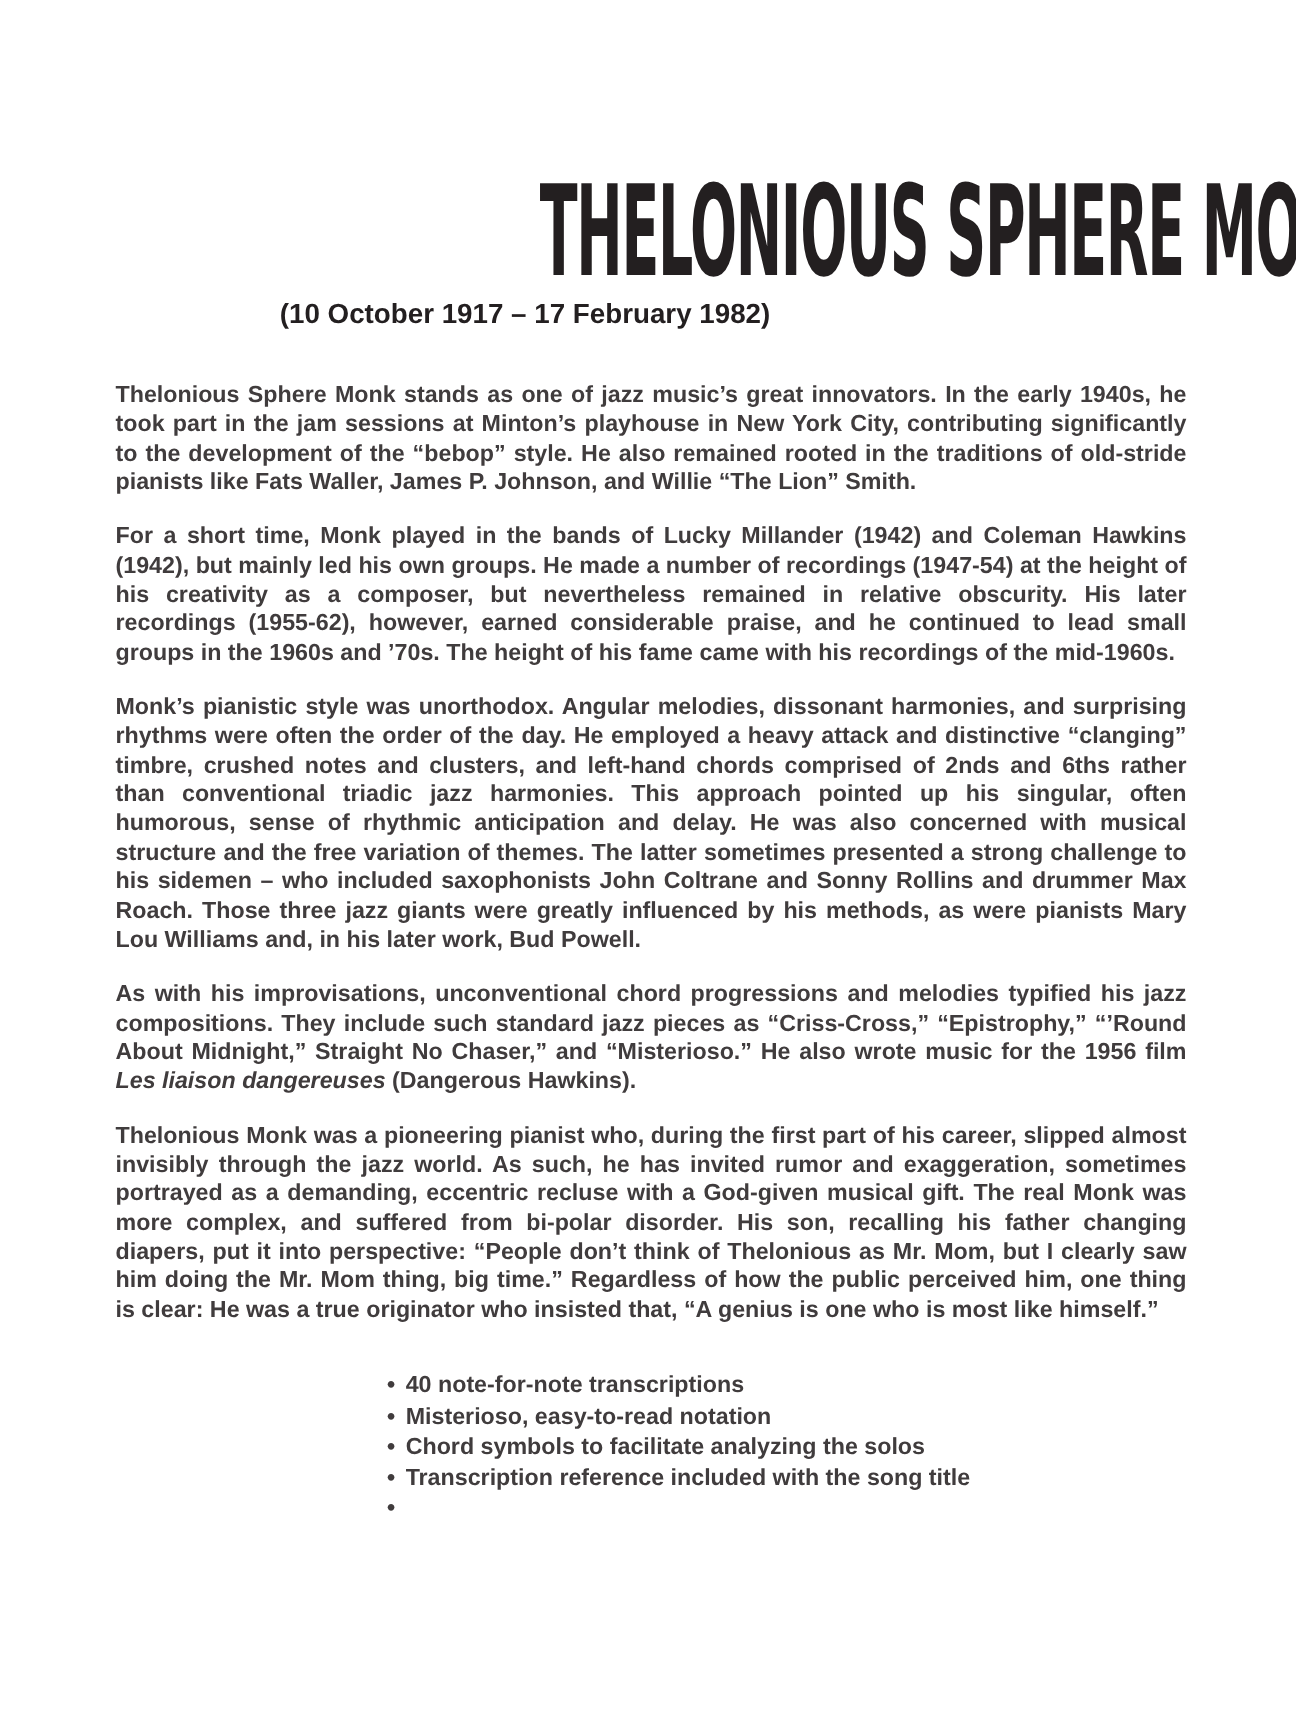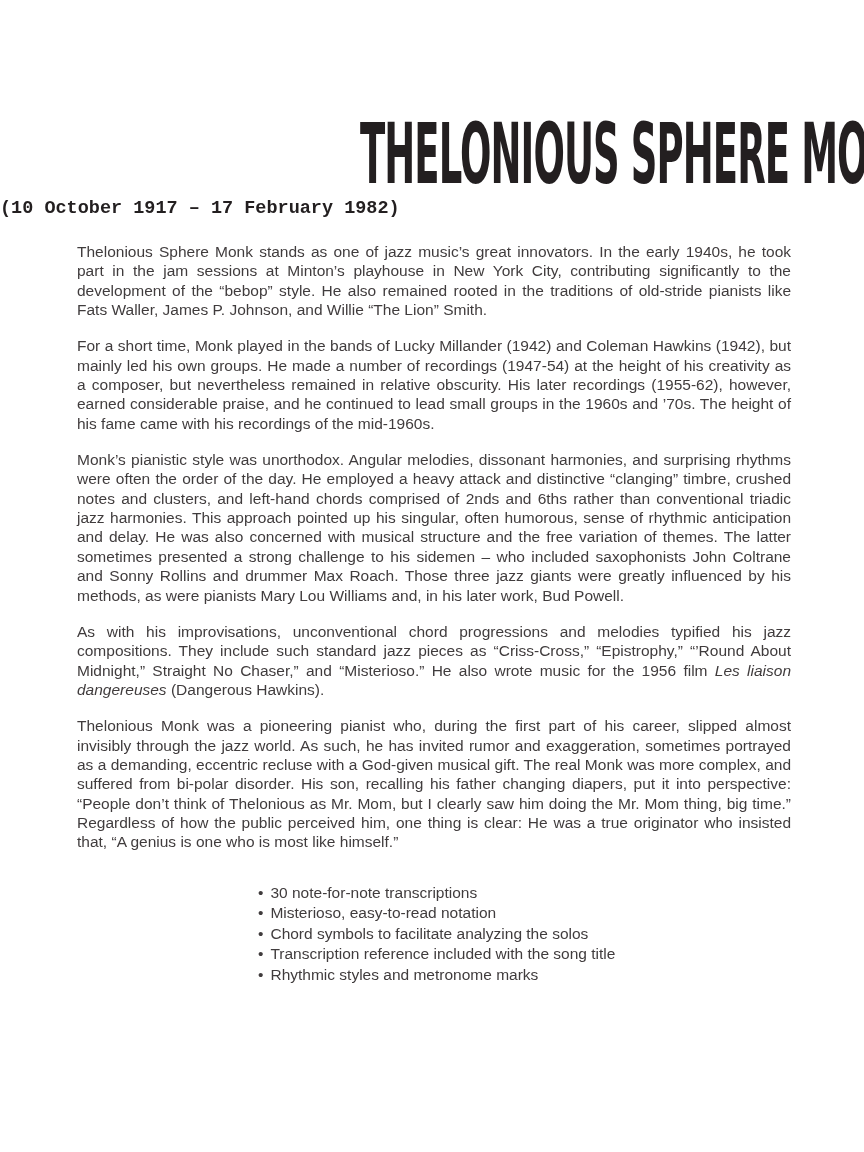--- a/index.html
+++ b/index.html
@@ -33,33 +33,33 @@
     font-size: 84px;
     line-height: 1;
     letter-spacing: -2px;
     color: #231f20;
     transform: scaleX(0.44);
     transform-origin: 50% 50%;
     white-space: nowrap;
   }
   .subtitle {
     width: 700px;
-    text-align: left;
+    text-align: center;
     font-weight: bold;
     font-size: 18.5px;
     line-height: 22px;
     margin-top: 2px;
     color: #231f20;
-    font-family: Liberation Mono, monospace;
   }
   .content {
     position: absolute;
     left: 77px;
-    top: 242px;
+    top: 254px;
     width: 714px;
+    font-weight: bold;
   }
   .content p {
     margin: 0 0 17px 0;
     font-size: 15.5px;
     line-height: 19.35px;
     text-align: justify;
     color: #403c3d;
   }
   .content p em {
     font-style: italic;
@@ -107,35 +107,34 @@
     <p><span>Monk’s pianistic style was unorthodox. Angular melodies, dissonant harmonies, and surprising rhythms were often the order of the day. He employed a heavy attack and distinctive “clanging” timbre, crushed notes and clusters, and left-hand chords comprised of 2nds and 6ths rather than conventional triadic jazz harmonies. This approach pointed up his singular, often humorous, sense of rhythmic anticipation and delay. He was also concerned with musical structure and the free variation of themes. The latter sometimes presented a strong challenge to his sidemen – who included saxophonists John Coltrane and Sonny Rollins and drummer Max Roach. Those three jazz giants were greatly influenced by his methods, as were pianists Mary Lou Williams and, in his later work, Bud Powell.</span></p>
 
     <p><span>As with his improvisations, unconventional chord progressions and melodies typified his jazz compositions. They include such standard jazz pieces as “Criss-Cross,” “Epistrophy,” “’Round About Midnight,” Straight No Chaser,” and “Misterioso.” He also wrote music for the 1956 film </span><em>Les liaison dangereuses</em><span> (Dangerous Hawkins).</span></p>
 
     <p><span>Thelonious Monk was a pioneering pianist who, during the first part of his career, slipped almost invisibly through the jazz world. As such, he has invited rumor and exaggeration, sometimes portrayed as a demanding, eccentric recluse with a God-given musical gift. The real Monk was more complex, and suffered from bi-polar disorder. His son, recalling his father changing diapers, put it into perspective: “People don’t think of Thelonious as Mr. Mom, but I clearly saw him doing the Mr. Mom thing, big time.” Regardless of how the public perceived him, one thing is clear: He was a true originator who insisted that, “A genius is one who is most like himself.”</span></p>
 
     <div class="features">
       <ul>
         <li>
           <span class="bullet">•</span>
-          <span>30 note-for-note transcriptions</span>
+          <span>40 note-for-note transcriptions</span>
         </li>
         <li>
           <span class="bullet">•</span>
           <span>Misterioso, easy-to-read notation</span>
         </li>
         <li>
           <span class="bullet">•</span>
           <span>Chord symbols to facilitate analyzing the solos</span>
         </li>
         <li>
           <span class="bullet">•</span>
           <span>Transcription reference included with the song title</span>
         </li>
         <li>
           <span class="bullet">•</span>
-          <span>Rhythmic styles and metronome marks</span>
         </li>
       </ul>
     </div>
 
   </div>
 </div>
 
 </body></html>

